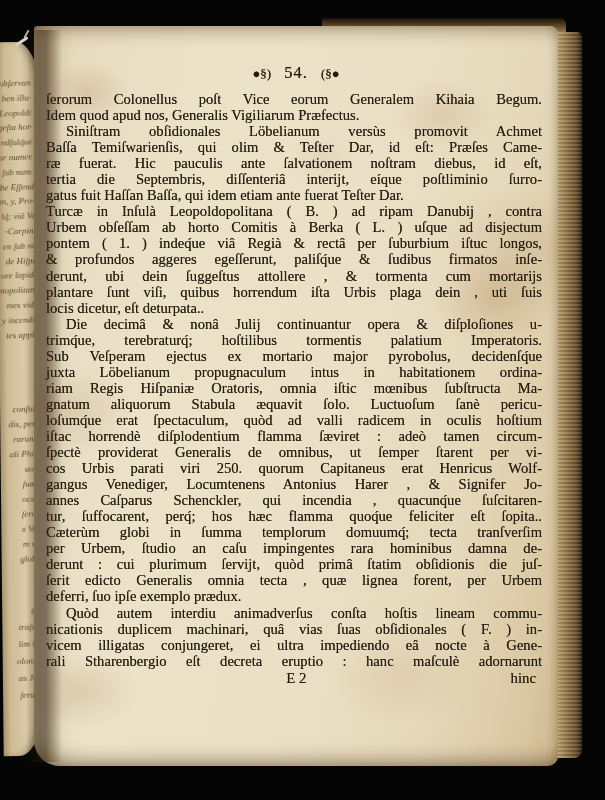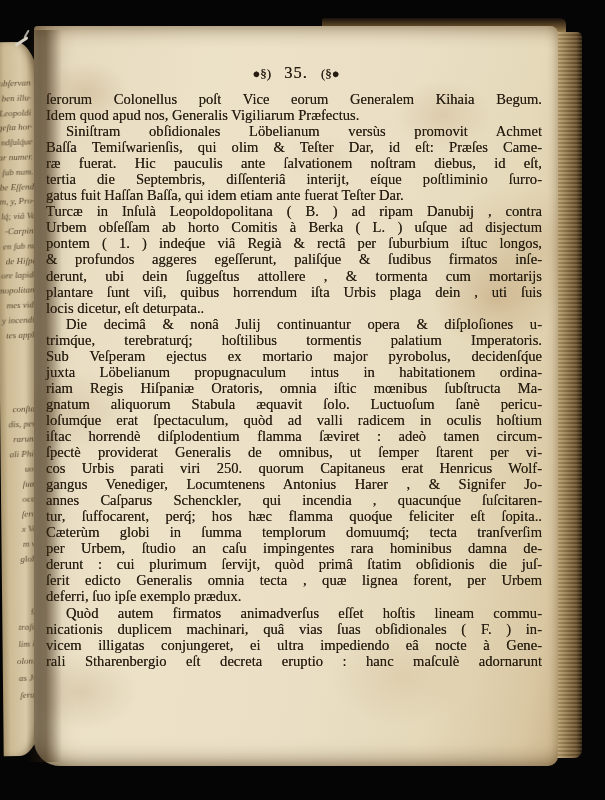--- a/index.html
+++ b/index.html
@@ -123,21 +123,21 @@
         <span>as Ju-</span>
         <span>ſerum</span>
       </div>
   </div>
 
   <div class="top-band"></div>
 
   <div class="page">
     <div class="header">
       <span class="orn">●§)</span>
-      <span>35.</span>
+      <span>54.</span>
       <span class="orn">(§●</span>
     </div>
 
     <div class="text-block" id="text-block">
         <div class="line">ſerorum Colonellus poſt Vice eorum Generalem Kihaia Begum.</div>
         <div class="line end">Idem quod apud nos, Generalis Vigiliarum Præfectus.</div>
         <div class="line indent">Siniſtram obſidionales Löbelianum versùs promovit Achmet</div>
         <div class="line">Baſſa Temiſwarienſis, qui olim &amp; Teſter Dar, id eſt: Præſes Came-</div>
         <div class="line">ræ fuerat.  Hic pauculis ante ſalvationem noſtram diebus, id eſt,</div>
         <div class="line">tertia die Septembris, diſſenteriâ interijt, eíque poſtliminio ſurro-</div>
@@ -160,24 +160,28 @@
         <div class="line">ſpectè providerat Generalis de omnibus, ut ſemper ſtarent per vi-</div>
         <div class="line">cos Urbis parati viri 250. quorum Capitaneus erat Henricus Wolf-</div>
         <div class="line">gangus Venediger, Locumtenens Antonius Harer , &amp; Signifer Jo-</div>
         <div class="line">annes Caſparus Schenckler, qui incendia , quacunq́ue ſuſcitaren-</div>
         <div class="line">tur, ſuffocarent, perq́; hos hæc flamma quoq́ue feliciter eſt ſopita..</div>
         <div class="line">Cæterùm globi in ſumma templorum domuumq́; tecta tranſverſim</div>
         <div class="line">per Urbem, ſtudio an caſu impingentes rara hominibus damna de-</div>
         <div class="line">derunt :  cui plurimum ſervijt, quòd primâ ſtatim obſidionis die juſ-</div>
         <div class="line">ſerit edicto Generalis omnia tecta , quæ lignea forent, per Urbem</div>
         <div class="line end">deferri, ſuo ipſe exemplo prædux.</div>
-        <div class="line indent">Quòd autem firmatos animadverſus eſſet hoſtis lineam commu-</div>
+        <div class="line indent">Quòd autem interdiu animadverſus conſta hoſtis lineam commu-</div>
         <div class="line">nicationis duplicem machinari, quâ vias ſuas obſidionales ( F. ) in-</div>
         <div class="line">vicem illigatas conjungeret, ei ultra impediendo eâ nocte à Gene-</div>
         <div class="line">rali Stharenbergio eſt decreta eruptio :  hanc maſculè adornarunt</div>
+        <div class="footer">
+          <span class="sig">E 2</span>
+          <span class="catch">hinc</span>
+        </div>
       </div>
   </div>
 
   <div class="fore-edge"></div>
   <div class="gutter"></div>
   <div class="thread t1"></div>
   <div class="thread t2"></div>
 </div>
 
 </body></html>

